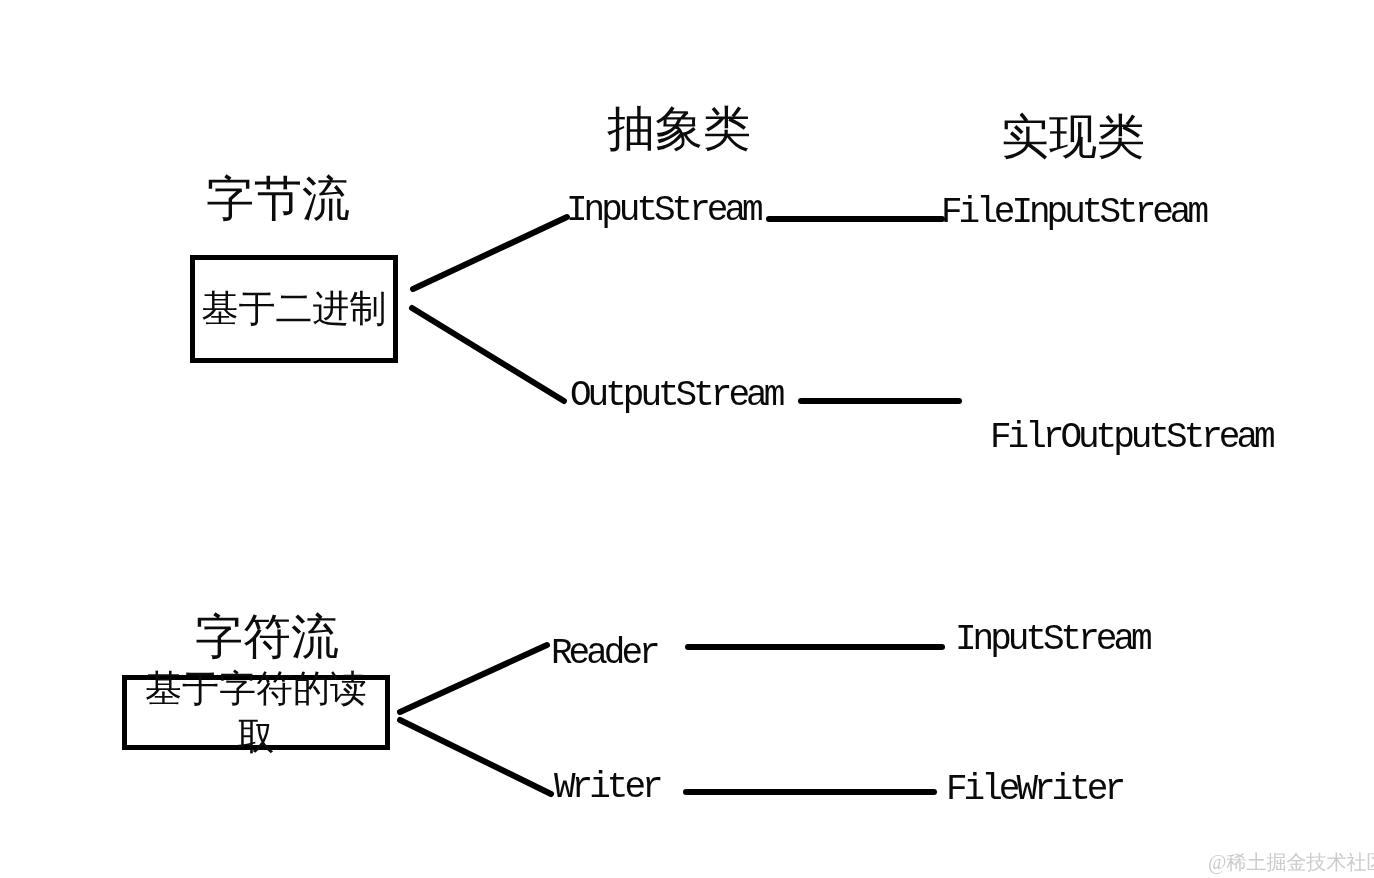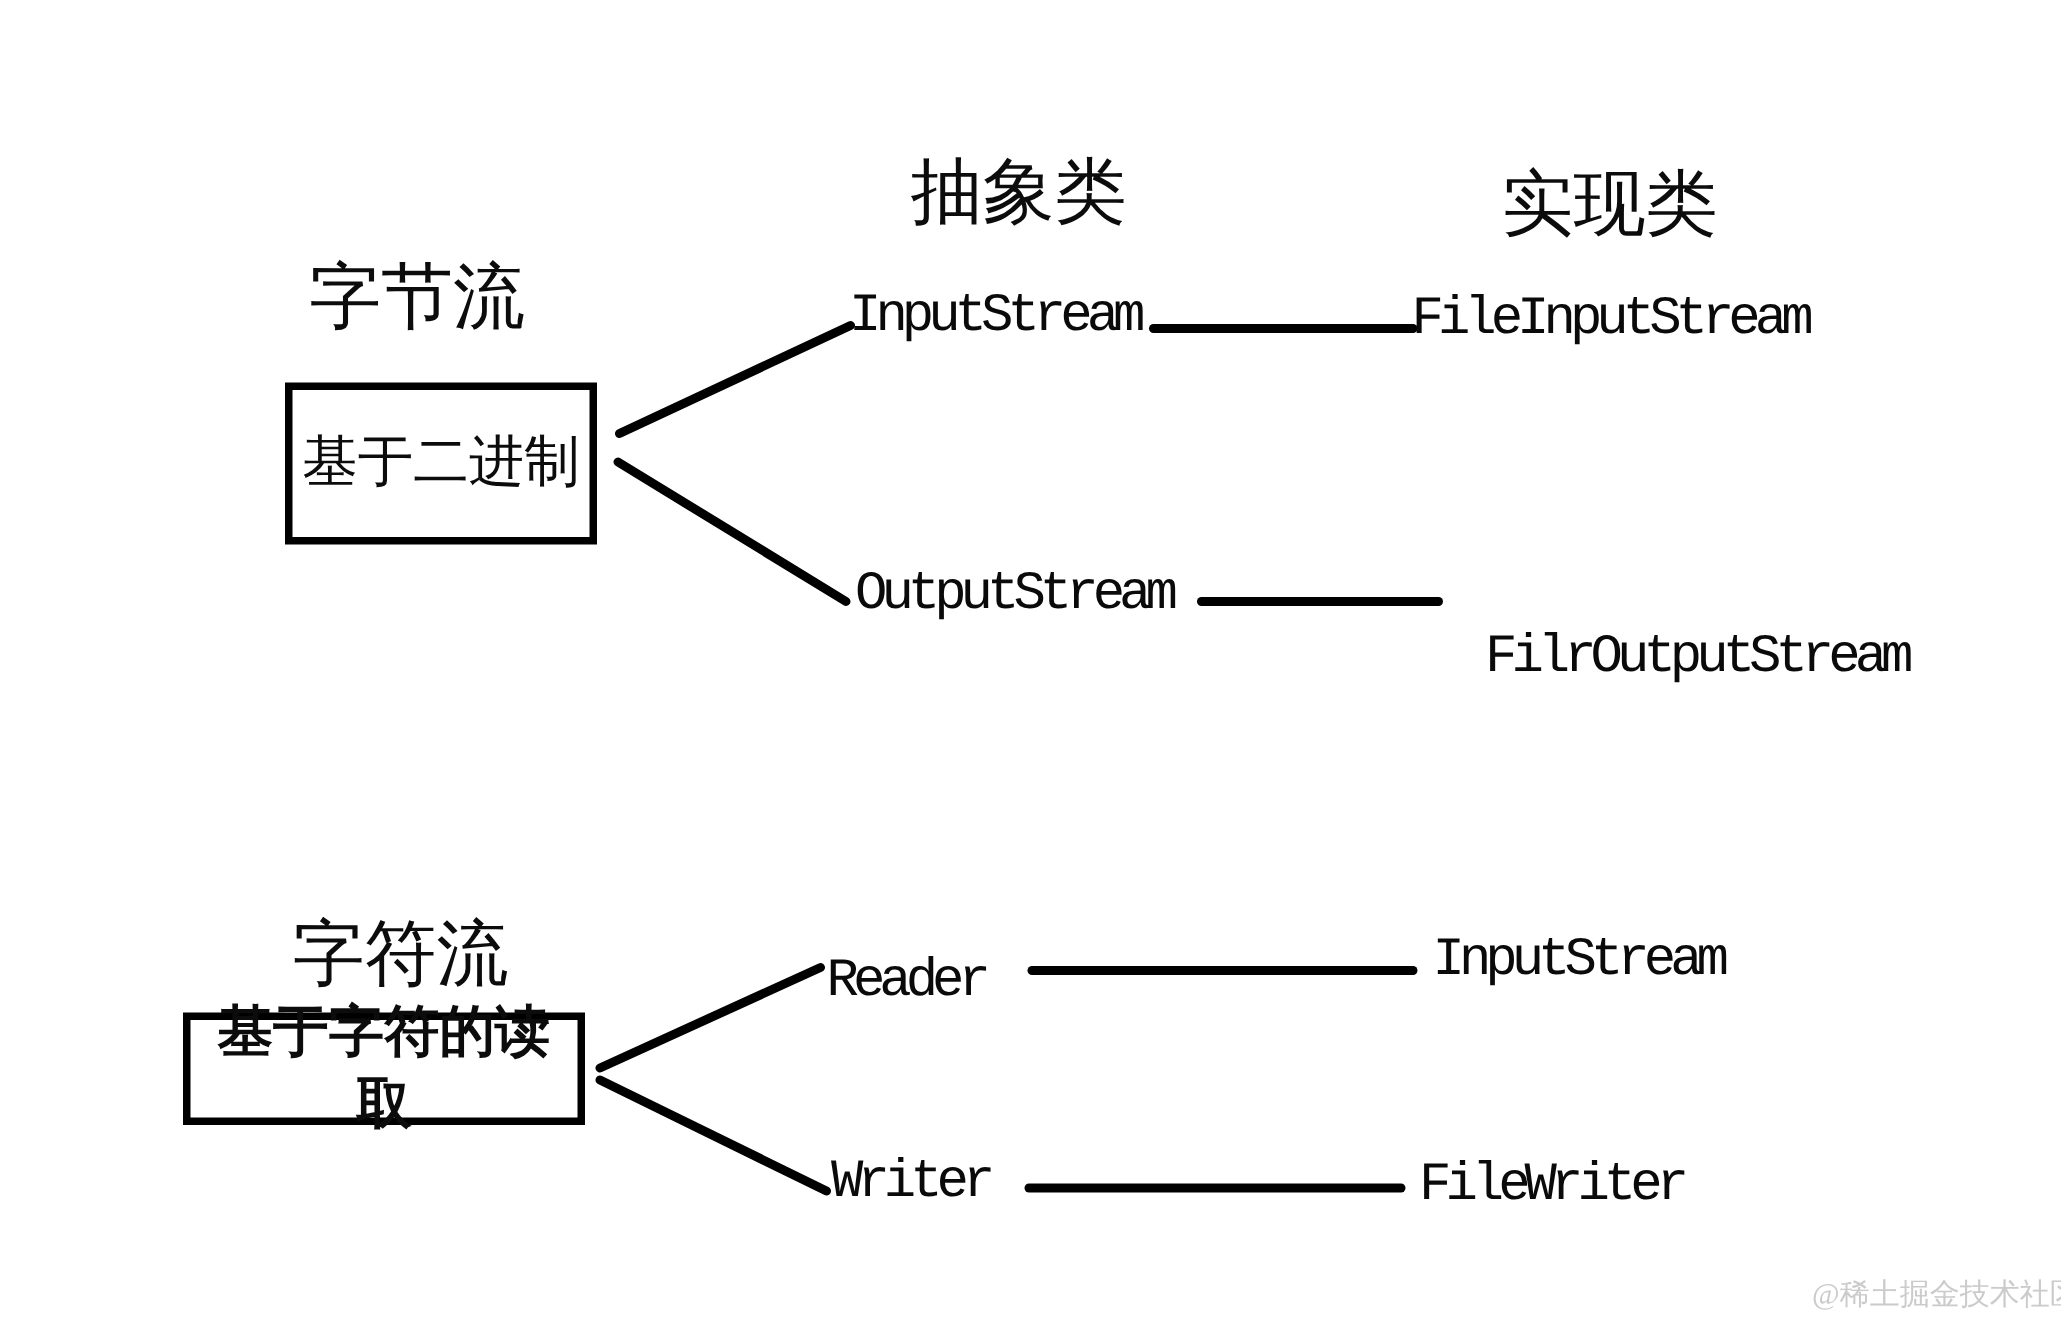--- a/index.html
+++ b/index.html
@@ -35,21 +35,21 @@
     text-align: center;
     gap: 48px;
   }
   .stream-box .cn-line {
     font-family: "Liberation Serif", "DejaVu Serif", serif;
     font-size: 37px;
     line-height: 48px;
     color: #0c0c0c;
   }
   #box-byte   { left: 190px; top: 255px; width: 208px; height: 108px; }
-  #box-char   { left: 122px; top: 675px; width: 268px; height: 75px; font-weight: bold; }
+  #box-char   { left: 122px; top: 675px; width: 268px; height: 75px; }
 
   #hdr-abstract { left: 607px; top: 104px; }
   #hdr-impl     { left: 1001px; top: 112px; text-align: center; }
 
   #lbl-byte-stream { left: 206px; top: 174px; }
   #lbl-char-stream { left: 195px; top: 612px; }
 
   #lbl-inputstream      { left: 566px; top: 193px; }
   #lbl-fileinputstream  { left: 941px; top: 195px; }
   #lbl-outputstream     { left: 570px; top: 378px; }

